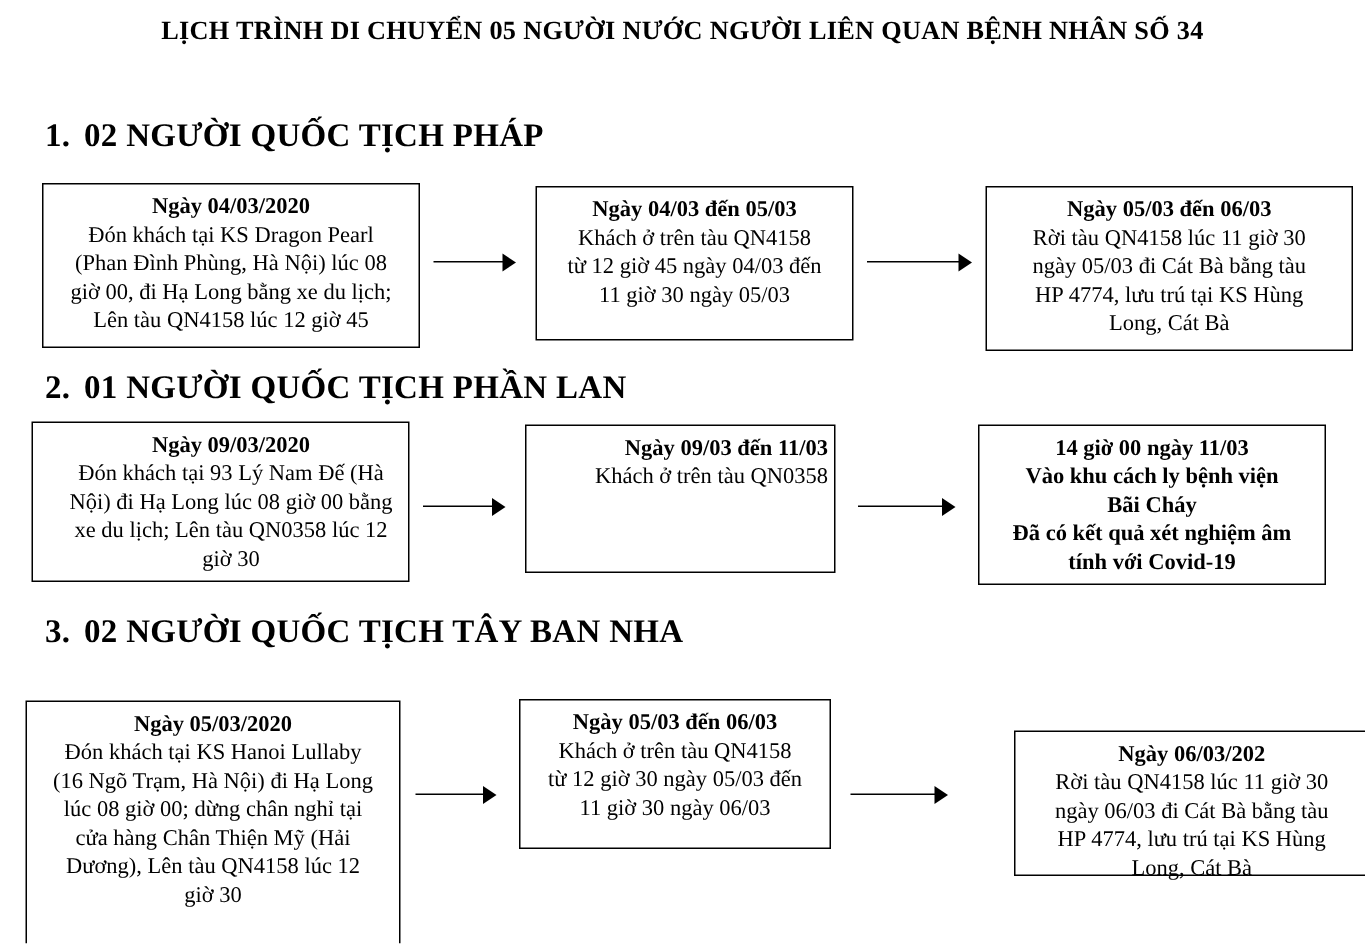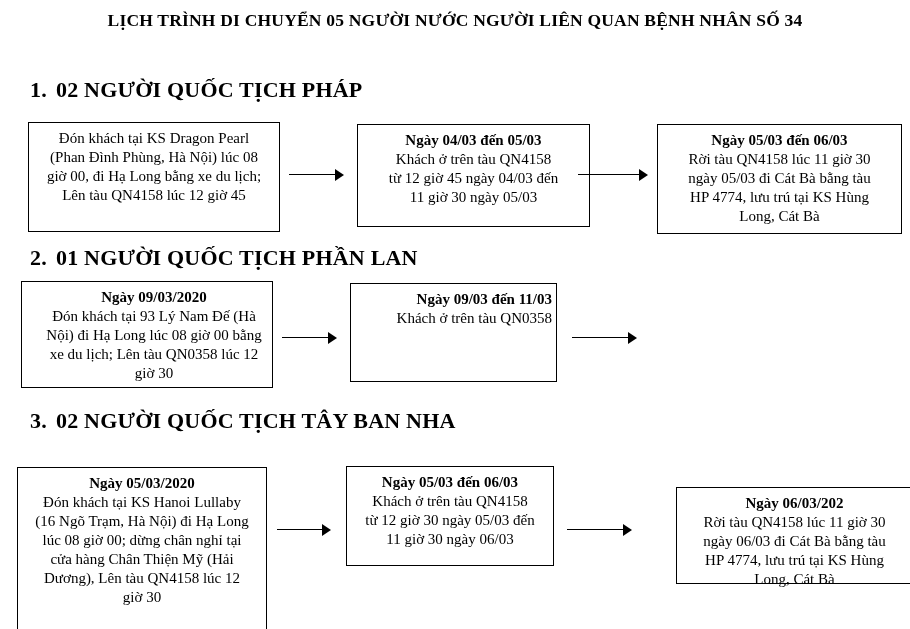--- a/index.html
+++ b/index.html
@@ -21,21 +21,21 @@
     position:absolute; border:1.4px solid #000; box-sizing:border-box;
     background:#fff; text-align:center; font-size:15px; line-height:19px;
     padding:6px 4px 0 4px;
   }
   .box-title { font-weight:bold; }
   .box-body  { white-space:pre-line; }
   .bold-body .box-body { font-weight:bold; }
 
   
   #r1b1 { left:28px;  top:122px; width:252px; height:110px; }
-  #r1b2 { left:357px; top:124px; width:233px; height:103px;text-align:center; }
+  #r1b2 { left:357px; top:124px; width:212px; height:103px;text-align:center; }
   #r1b3 { left:657px; top:124px; width:245px; height:110px; }
   
   #r2b1 { left:21px;  top:281px; width:252px; height:107px;padding-left:18px; }
   #r2b2 { left:350px; top:283px; width:207px; height:99px;text-align:right;  }
   #r2b3 { left:652px; top:283px; width:232px; height:107px; }
   
   #r3b1 { left:17px;  top:467px; width:250px; height:172px; }
   #r3b2 { left:346px; top:466px; width:208px; height:100px; }
   #r3b3 { left:676px; top:467px; width:237px; height:97px;margin-top:20px; }
 
@@ -57,20 +57,21 @@
 
 <div class="canvas">
 
   <div class="title">LỊCH TRÌNH DI CHUYỂN 05 NGƯỜI NƯỚC NGƯỜI LIÊN QUAN BỆNH NHÂN SỐ 34</div>
 
   <div class="sec" id="s1">
     <span class="num">1.</span><span>02 NGƯỜI QUỐC TỊCH PHÁP</span>
   </div>
 
   <div class="box" id="r1b1">
+    <div class="box-title">Ngày 04/03/2020</div>
     <div class="box-body">Đón khách tại KS Dragon Pearl
 (Phan Đình Phùng, Hà Nội) lúc 08
 giờ 00, đi Hạ Long bằng xe du lịch;
 Lên tàu QN4158 lúc 12 giờ 45</div>
   </div>
   <div class="arrow" id="r1a1">
     <span class="shaft"></span>
     <span class="head"></span>
   </div>
   <div class="box" id="r1b2">
@@ -107,20 +108,27 @@
     <span class="head"></span>
   </div>
   <div class="box" id="r2b2">
     <div class="box-title">Ngày 09/03 đến 11/03</div>
     <div class="box-body">Khách ở trên tàu QN0358</div>
   </div>
   <div class="arrow" id="r2a2">
     <span class="shaft"></span>
     <span class="head"></span>
   </div>
+  <div class="box bold-body" id="r2b3">
+    <div class="box-title">14 giờ 00 ngày 11/03</div>
+    <div class="box-body">Vào khu cách ly bệnh viện
+Bãi Cháy
+Đã có kết quả xét nghiệm âm
+tính với Covid-19</div>
+  </div>
 
   <div class="sec" id="s3">
     <span class="num">3.</span><span>02 NGƯỜI QUỐC TỊCH TÂY BAN NHA</span>
   </div>
 
   <div class="box" id="r3b1">
     <div class="box-title">Ngày 05/03/2020</div>
     <div class="box-body">Đón khách tại KS Hanoi Lullaby
 (16 Ngõ Trạm, Hà Nội) đi Hạ Long
 lúc 08 giờ 00; dừng chân nghỉ tại

